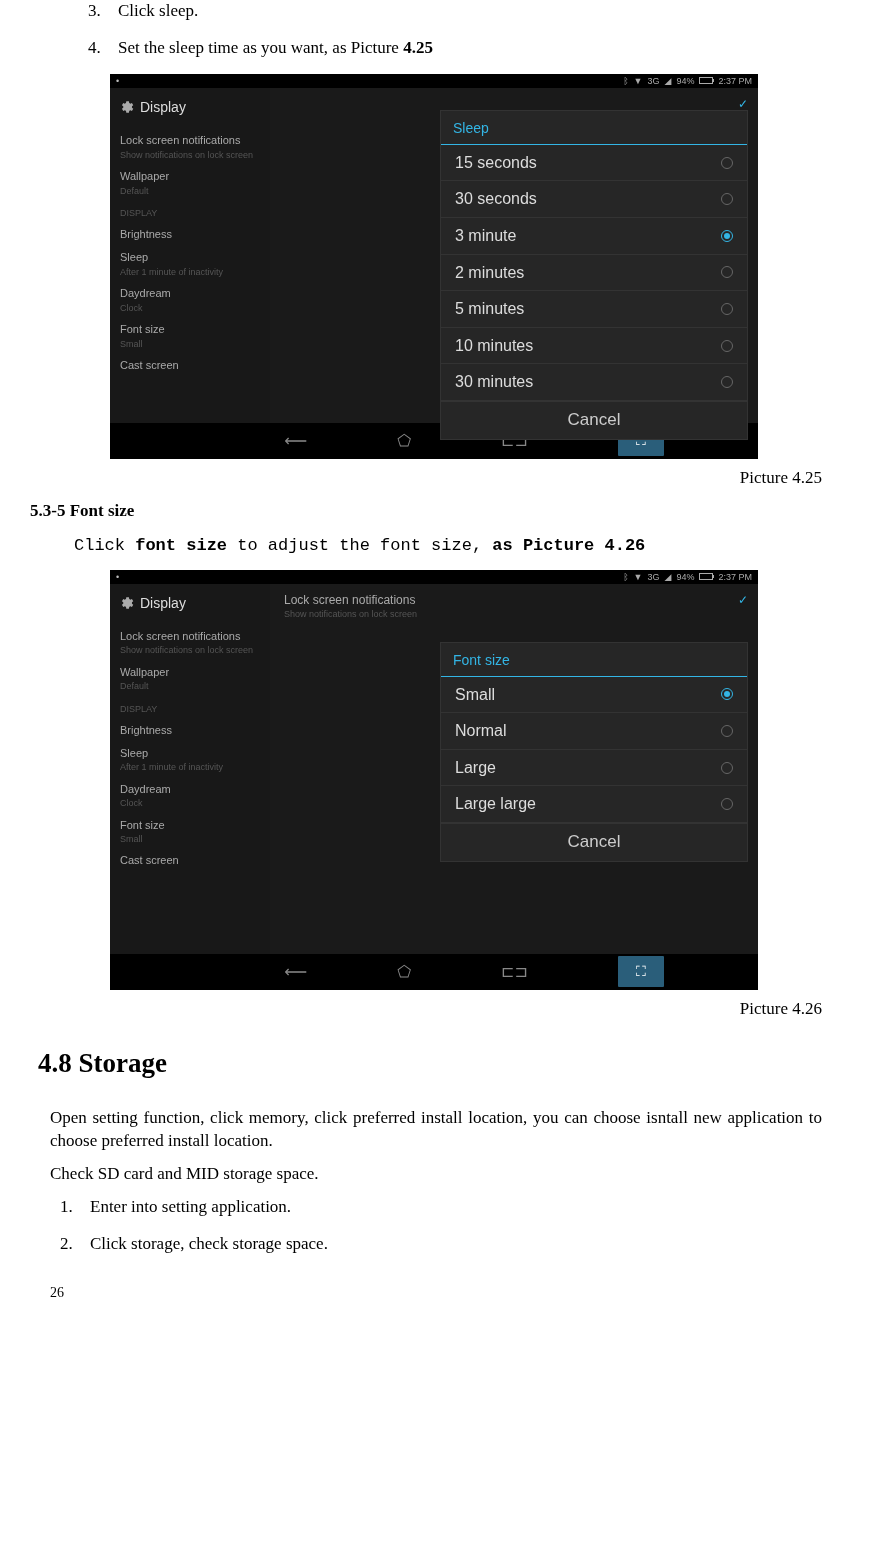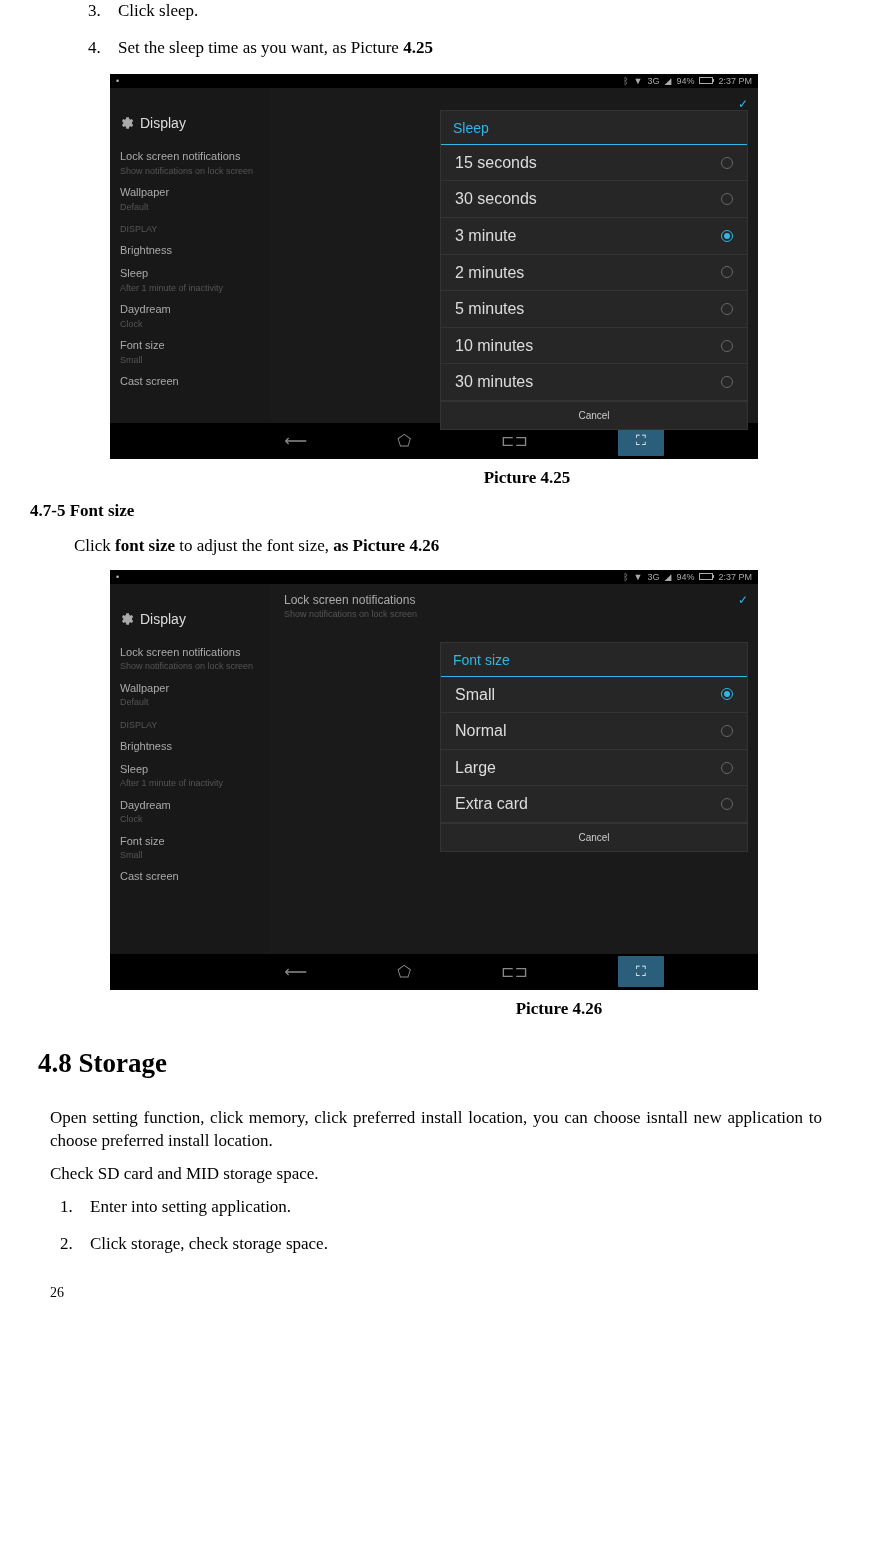--- a/index.html
+++ b/index.html
@@ -65,21 +65,21 @@
     .settings-body {
       background: #1a1a1a;
       display: flex;
       height: 335px;
       position: relative;
     }
     .settings-body.h2 { height: 370px; }
     .sidebar {
       width: 160px;
       background: #181818;
-      padding-top: 22px;
+      padding-top: 6px;
     }
     .sb-title {
       display: flex; align-items: center; gap: 6px;
       color: #ddd; font-size: 14px; padding: 4px 8px 10px 8px;
     }
     .gear-icon {
       width: 16px; height: 16px; display:inline-block;
     }
     .gear-icon svg { width: 100%; height: 100%; }
     .sb-item {
@@ -113,21 +113,21 @@
     }
     .radio {
       width: 12px; height: 12px; border: 1px solid #666; border-radius: 50%;
       display: flex; align-items: center; justify-content: center;
     }
     .radio.sel { border-color: #33b5e5; }
     .radio.sel::after {
       content: ''; width: 6px; height: 6px; background: #33b5e5; border-radius: 50%;
     }
     .dlg-cancel {
-      text-align: center; padding: 7px; color: #ccc; font-size: 10px;
+      text-align: center; padding: 7px; color: #ccc; font-size: 17px;
       border-top: 1px solid #333;
     }
     .content-right {
       flex: 1;
       position: relative;
     }
     .lockrow {
       padding: 8px 10px 2px 10px;
       color: #aaa;
     }
@@ -144,33 +144,34 @@
       justify-content: center;
       gap: 90px;
       padding-left:80px;
     }
     .navbtn { color: #888; font-size: 16px; }
     .navbtn.blue {
       background: #2a5e7a; padding: 6px 18px; color: #fff; font-size:14px;
       border-radius:1px;
     }
     .caption {
-      text-align: center;
-      font-weight: bold;
+      text-align: right;
+      font-weight: normal;
       padding-left: 182px;
       margin: 8px 0 10px 0;
     }
     .caption.c2 { padding-left: 246px; margin-bottom: 24px; }
     .section-sub {
       font-weight: bold;
       margin: 2px 0 12px -20px;
       padding-left:0;
     }
     .para {
       margin: 0 0 12px 24px;
+      font-family: Liberation Mono, monospace;
     }
     .storage-h {
       font-size: 27px;
       font-weight: bold;
       margin: 10px 0 26px -12px;
     }
     .justified {
       text-align: justify;
       margin: 0 0 10px 0;
     }
@@ -290,21 +291,21 @@
     <div class="navbar">
       <span class="navbtn">⟵</span>
       <span class="navbtn">⬠</span>
       <span class="navbtn">⊏⊐</span>
       <span class="navbtn blue">⛶</span>
     </div>
   </div>
 
   <div class="caption">Picture 4.25</div>
 
-  <div class="section-sub">4.7-5 Font size</div>
+  <div class="section-sub">5.3-5 Font size</div>
   <div class="para">
     <span>Click </span><b>font size</b><span> to adjust the font size, </span><b>as Picture 4.26</b>
   </div>
 
   <div class="screenshot">
     <div class="statusbar">
       <span>•</span>
       <div class="status-right">
         <span class="sig">ᛒ</span>
         <span class="sig">▼</span>
@@ -368,21 +369,21 @@
               </div>
               <div class="dlg-opt">
                 <span>Normal</span>
                 <span class="radio"></span>
               </div>
               <div class="dlg-opt">
                 <span>Large</span>
                 <span class="radio"></span>
               </div>
               <div class="dlg-opt">
-                <span>Extra card</span>
+                <span>Large large</span>
                 <span class="radio"></span>
               </div>
             </div>
           <div class="dlg-cancel">Cancel</div>
         </div>
       </div>
     </div>
     <div class="navbar">
       <span class="navbtn">⟵</span>
       <span class="navbtn">⬠</span>

